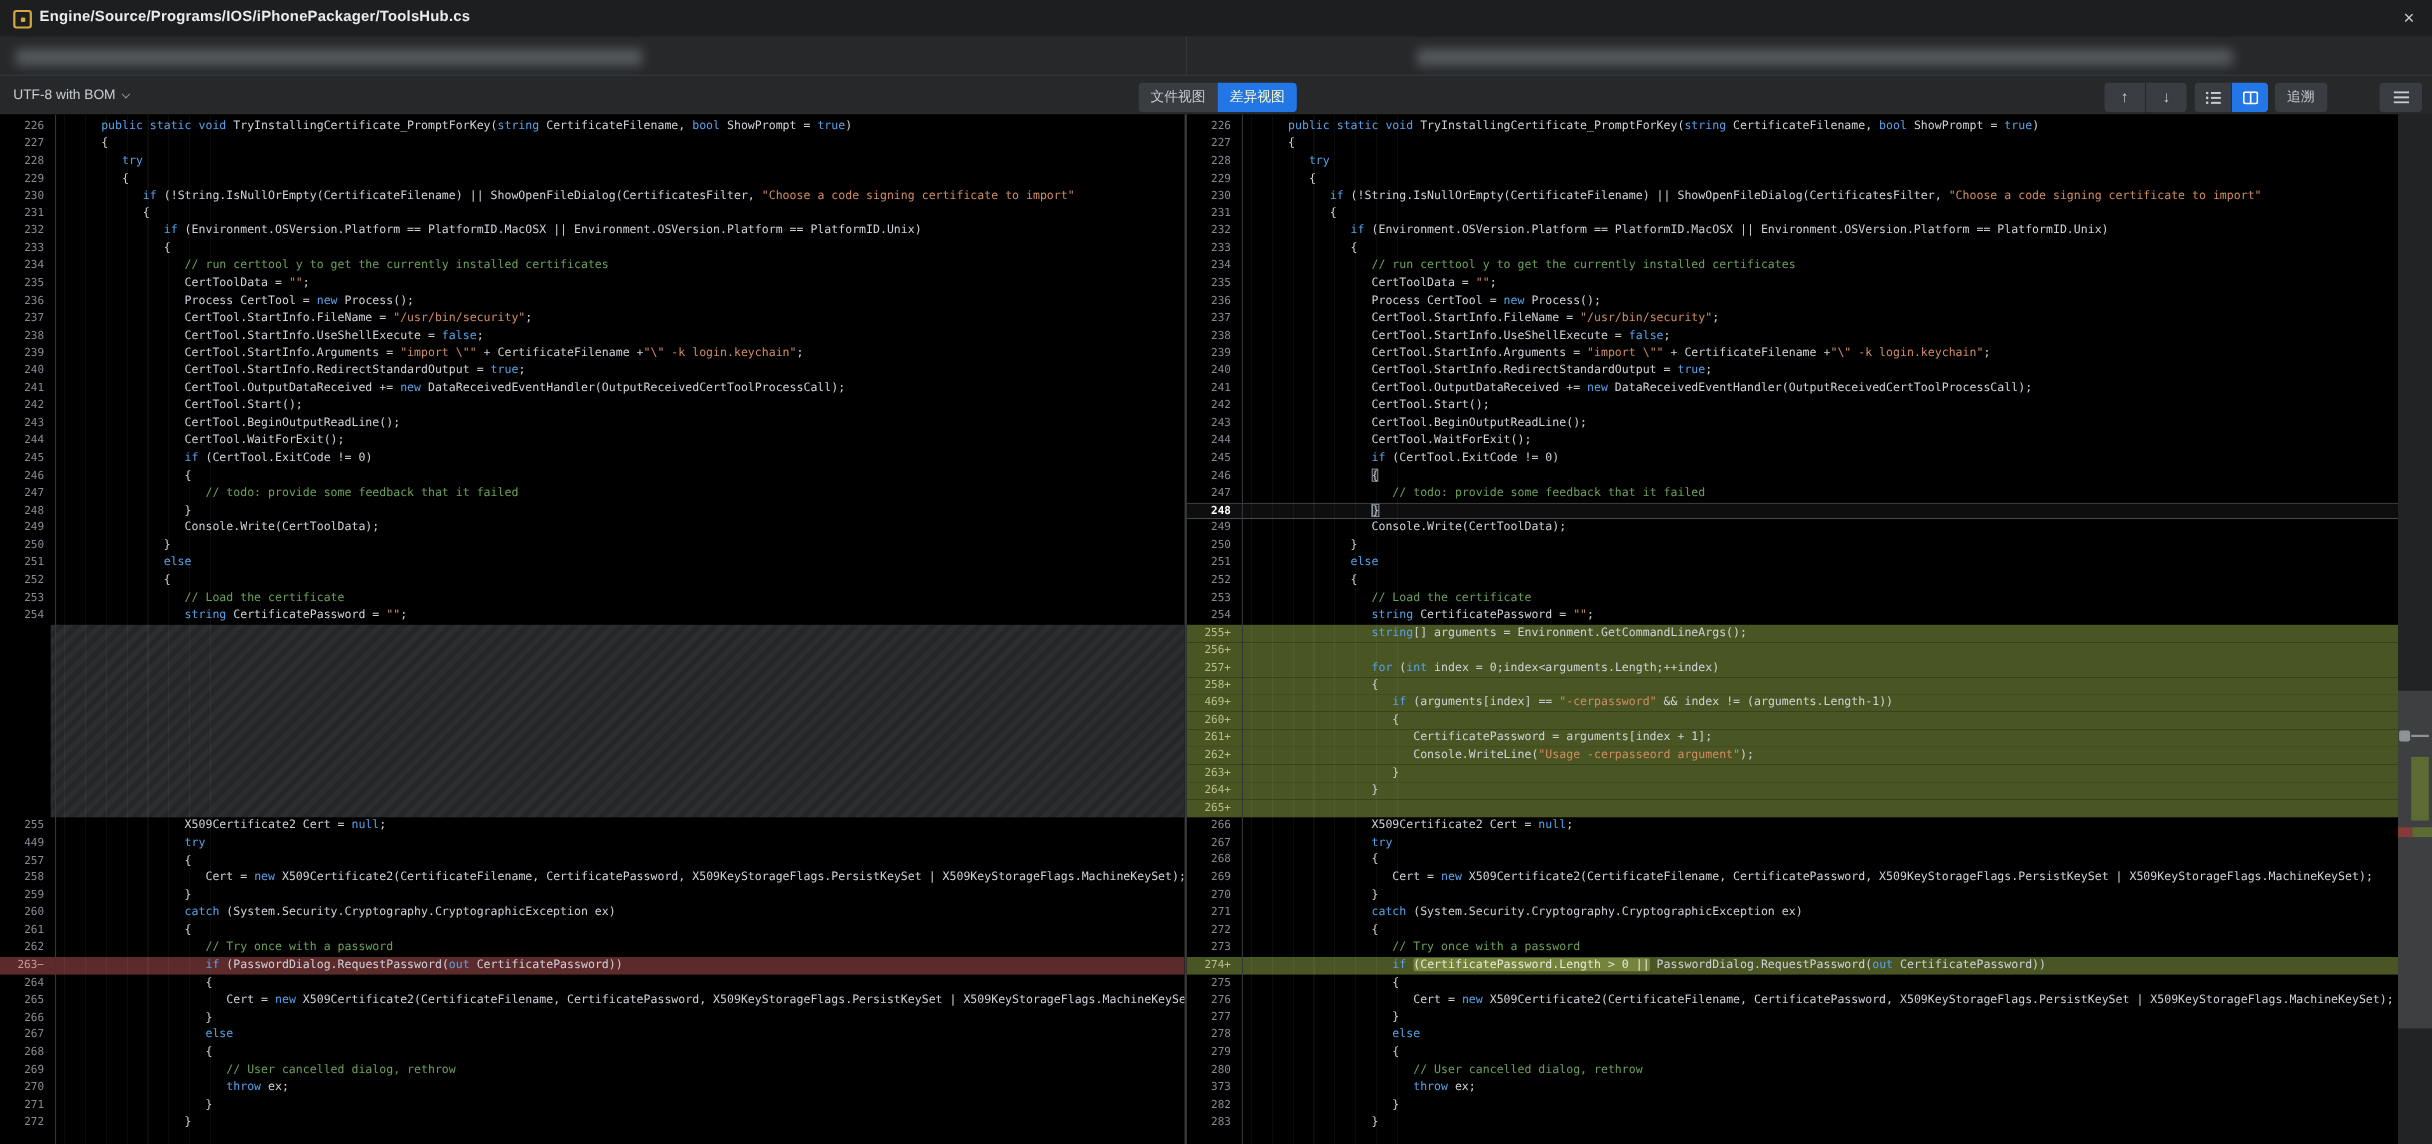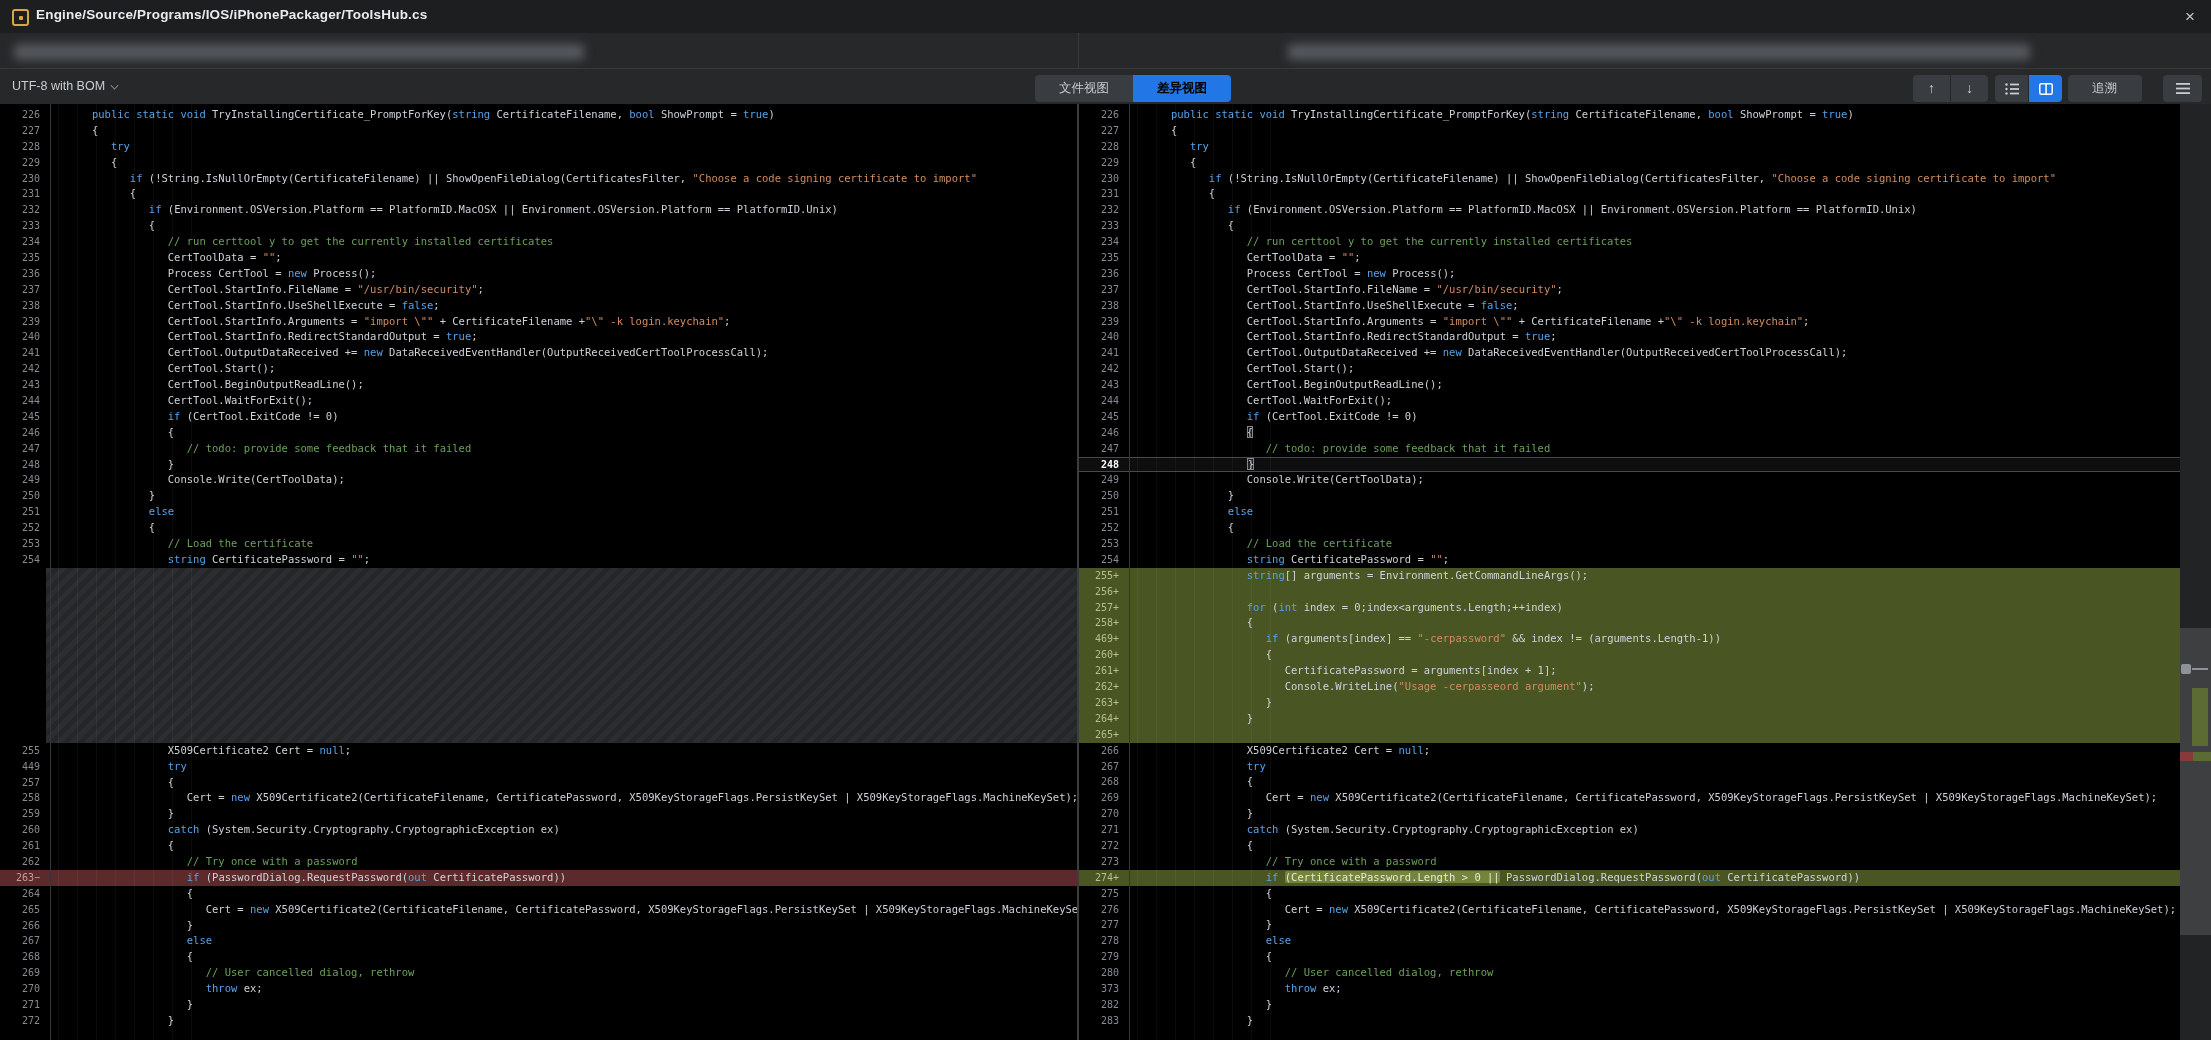--- a/index.html
+++ b/index.html
@@ -20,22 +20,22 @@
   .redact.l{left:14px;width:570px;}
   .redact.r{left:1288px;width:742px;}
   .subheader .vdiv{position:absolute;left:1078px;top:0;width:1px;height:35px;background:#37393c;}
 
   .toolbar{position:absolute;left:0;top:69px;width:2211px;height:35px;background:#26282a;border-bottom:1px solid #191a1c;}
   .enc{position:absolute;left:12px;top:4px;height:26px;line-height:26px;font-size:12.5px;color:#c9ced4;cursor:pointer;display:flex;align-items:center;gap:6px;}
   .chev{width:8px;height:8px;position:relative;top:-2px;}
   .chev:before{content:"";position:absolute;left:0;top:2px;width:6px;height:6px;border-right:1.5px solid #9aa0a6;border-bottom:1.5px solid #9aa0a6;transform:rotate(45deg) scale(.8);}
 
   .seg{position:absolute;top:6px;height:27px;display:flex;border-radius:4px;overflow:hidden;}
-  .seg .sbtn{height:27px;line-height:27px;padding:0 24px;font-size:12.5px;color:#c6cacf;background:#393d41;cursor:pointer;white-space:nowrap;}
-  .seg .sbtn.active{background:#2376e5;color:#000000;font-weight:bold;}
+  .seg .sbtn{height:27px;line-height:27px;padding:0 11px;font-size:12.5px;color:#c6cacf;background:#393d41;cursor:pointer;white-space:nowrap;}
+  .seg .sbtn.active{background:#2376e5;color:#fef9c3;font-weight:normal;}
   .view-tabs{left:1035px;}
   .nav-group{left:1913px;}
   .nav-group .sbtn{width:15px;padding:0 11px;text-align:center;font-size:14px;}
   .nav-group .sbtn+ .sbtn,.vm-group .sbtn+.sbtn,.bh-group .sbtn+.sbtn{border-left:1px solid #26282a;}
   .vm-group{left:1995px;}
   .vm-group .sbtn{width:11px;padding:0 11px;display:flex;align-items:center;justify-content:center;}
   .bh-group{left:2068px;flex-direction:column;}
   .menu-btn{left:2163px;}
   .menu-btn .sbtn{display:flex;align-items:center;justify-content:center;width:17px;padding:0 11px;}
 

